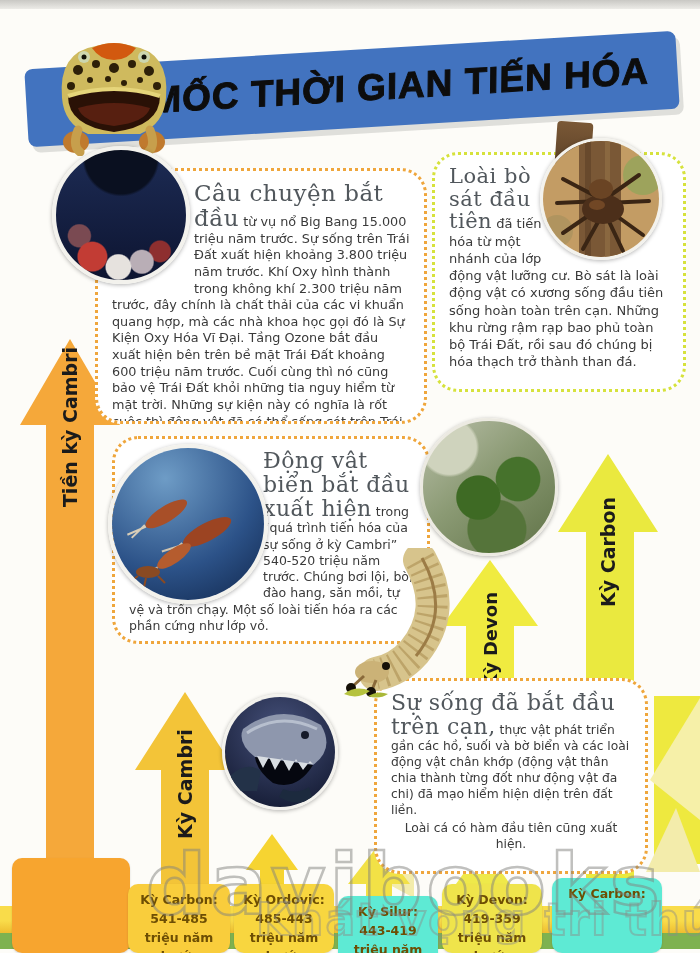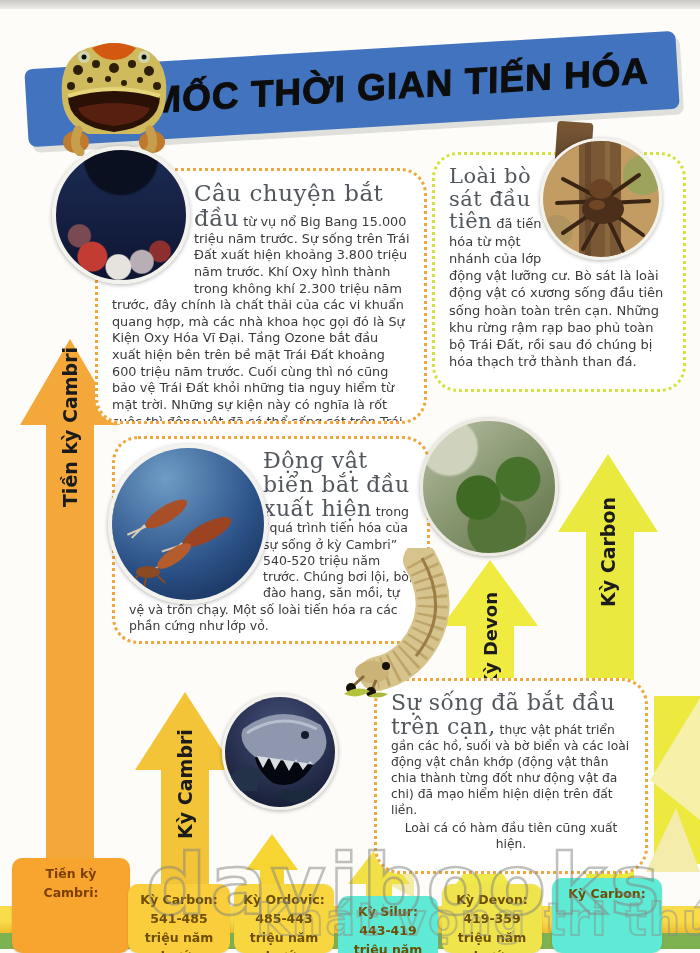--- a/index.html
+++ b/index.html
@@ -255,21 +255,20 @@
 <div class="tbox" style="left:374px;top:678px;width:274px;height:196px;font-size:12.3px;line-height:1.3">
   <p><span class="lead" style="font-size:22px">Sự sống đã bắt đầu trên cạn,</span>
   <span>thực vật phát triển gần các hồ, suối và bờ biển và các loài động vật chân khớp (động vật thân chia thành từng đốt như động vật đa chi) đã mạo hiểm hiện diện trên đất liền.</span></p>
   <p style="text-align:center;margin-top:2px">Loài cá có hàm đầu tiên cũng xuất hiện.</p>
 </div>
 
 <div class="abs band-y"></div>
 <div class="abs band-g"></div>
 
 <div class="tl orange" style="left:12px;top:858px;width:118px;height:95px;background:#f7a52f">
-  <span>Tiền kỳ Cambri:</span>
 </div>
 <div class="tl" style="left:128px;top:884px;width:102px;height:69px;background:#f9cd3c">
   <span>Kỳ Carbon:</span>
   <span>541-485 triệu năm trước</span>
 </div>
 <div class="tl" style="left:234px;top:884px;width:100px;height:69px;background:#f8d63f">
   <span>Kỳ Ordovic:</span>
   <span>485-443 triệu năm trước</span>
 </div>
 <div class="tl" style="left:338px;top:896px;width:100px;height:69px;background:#5eead4">

